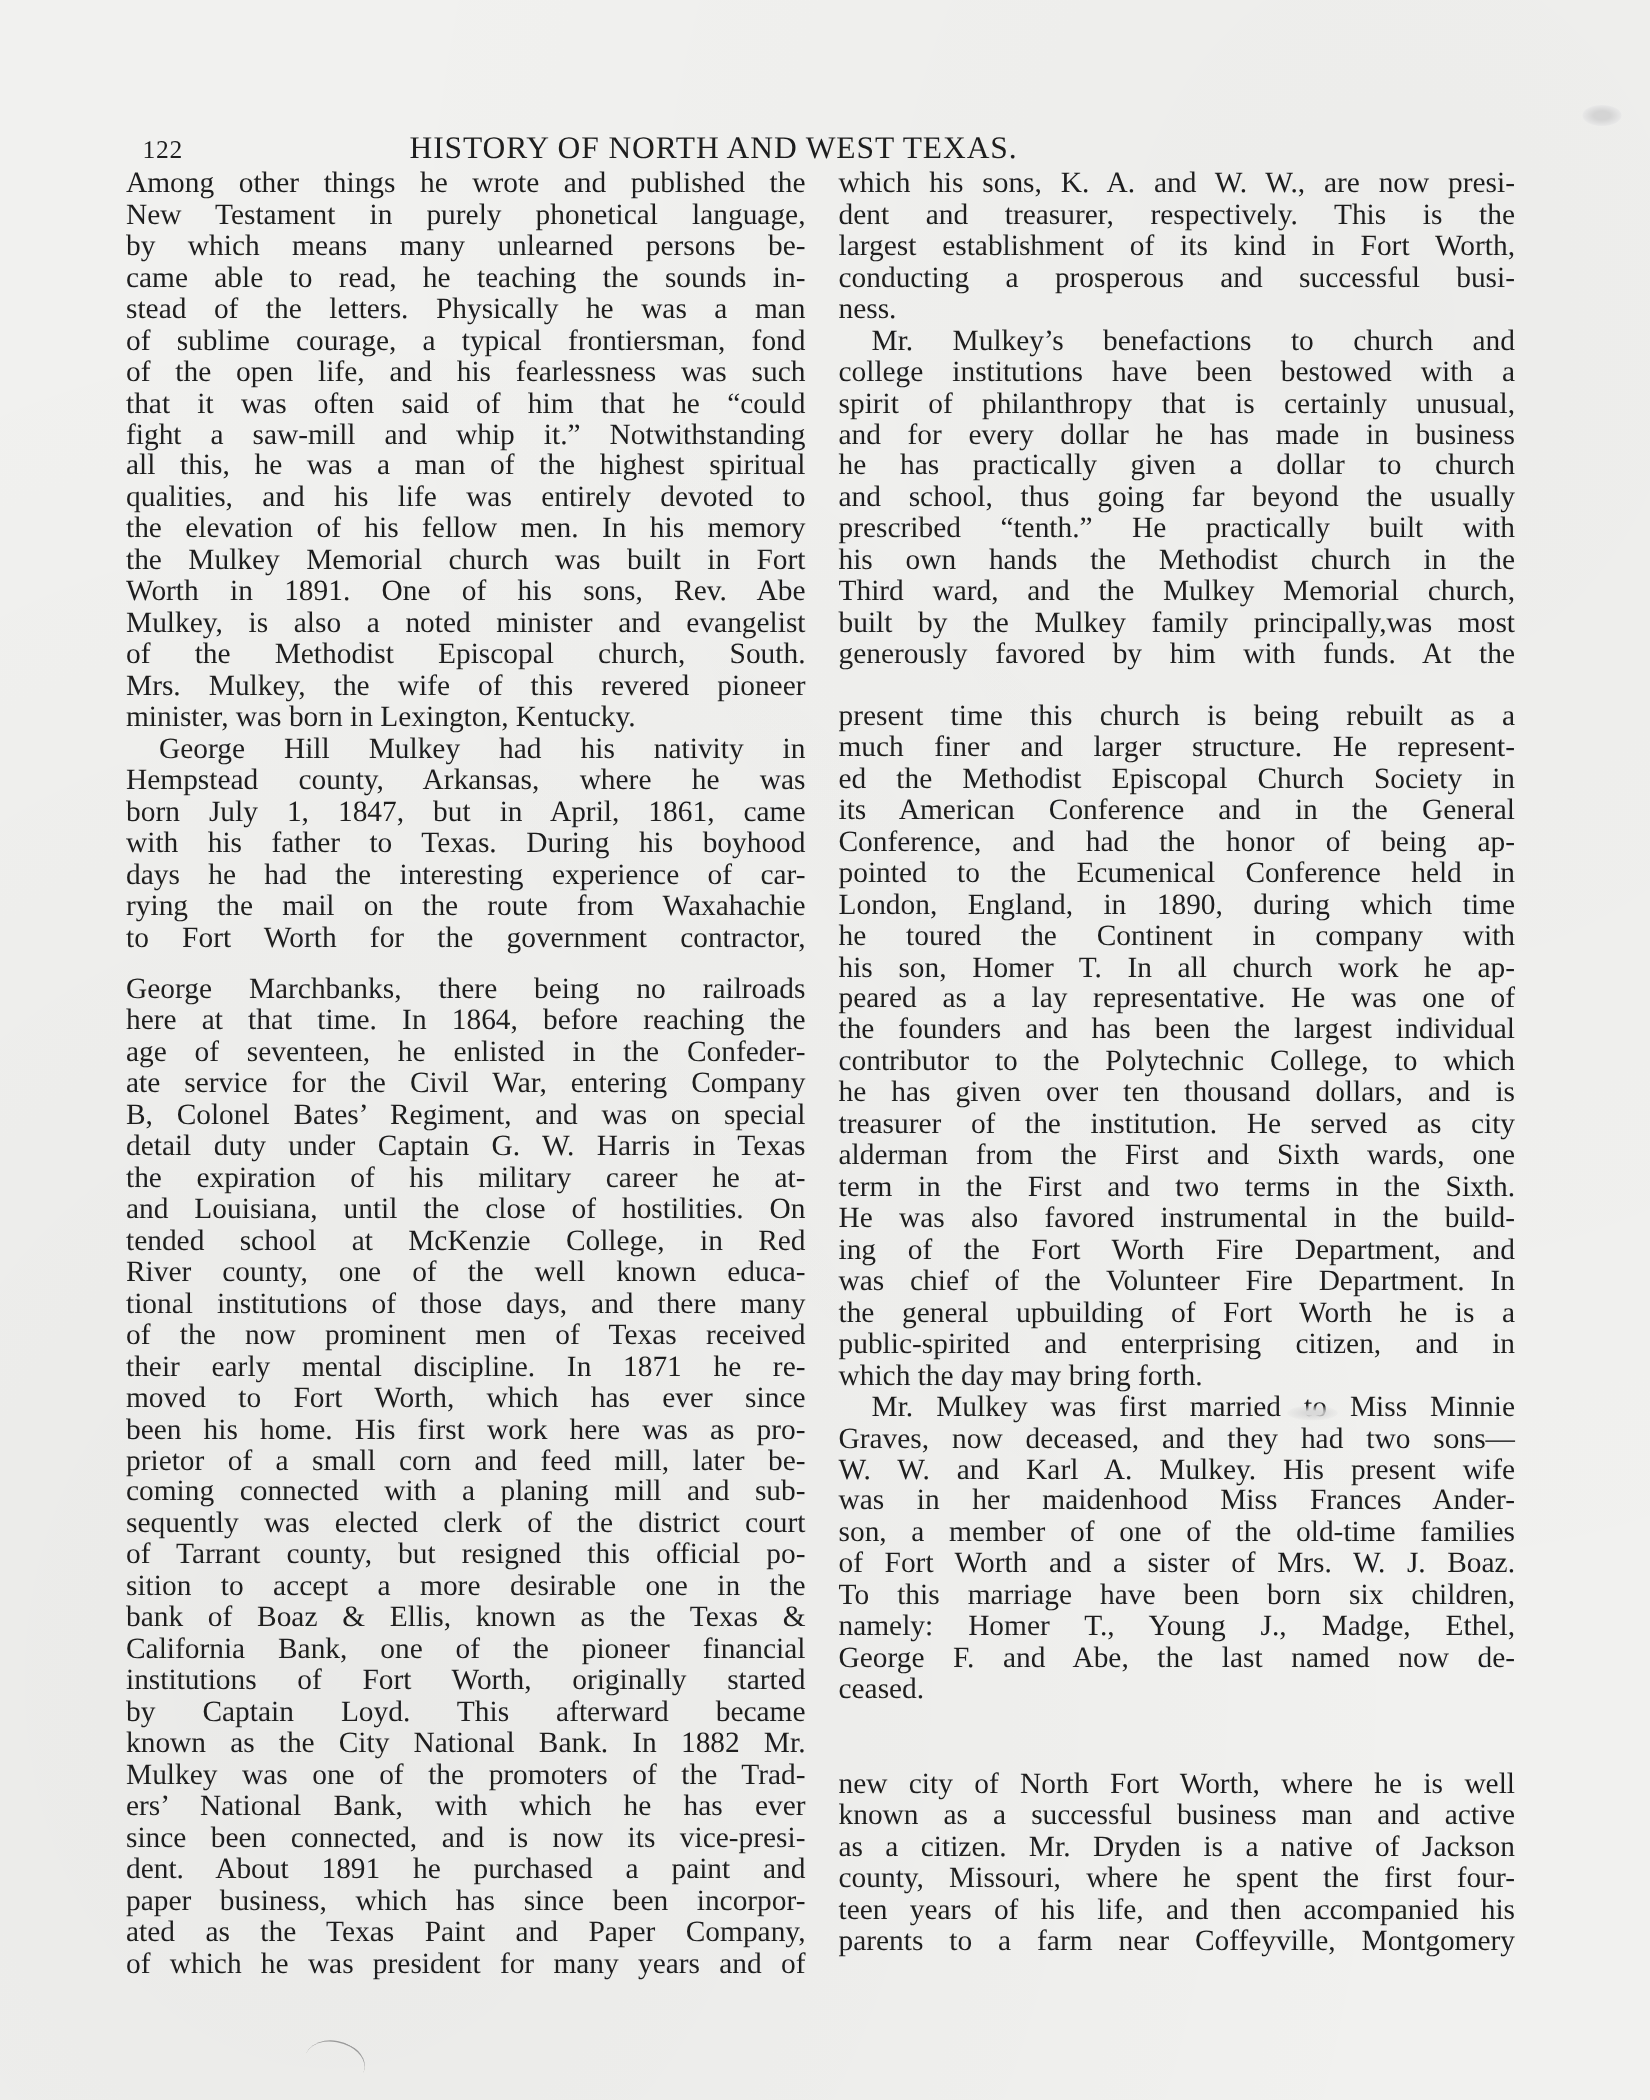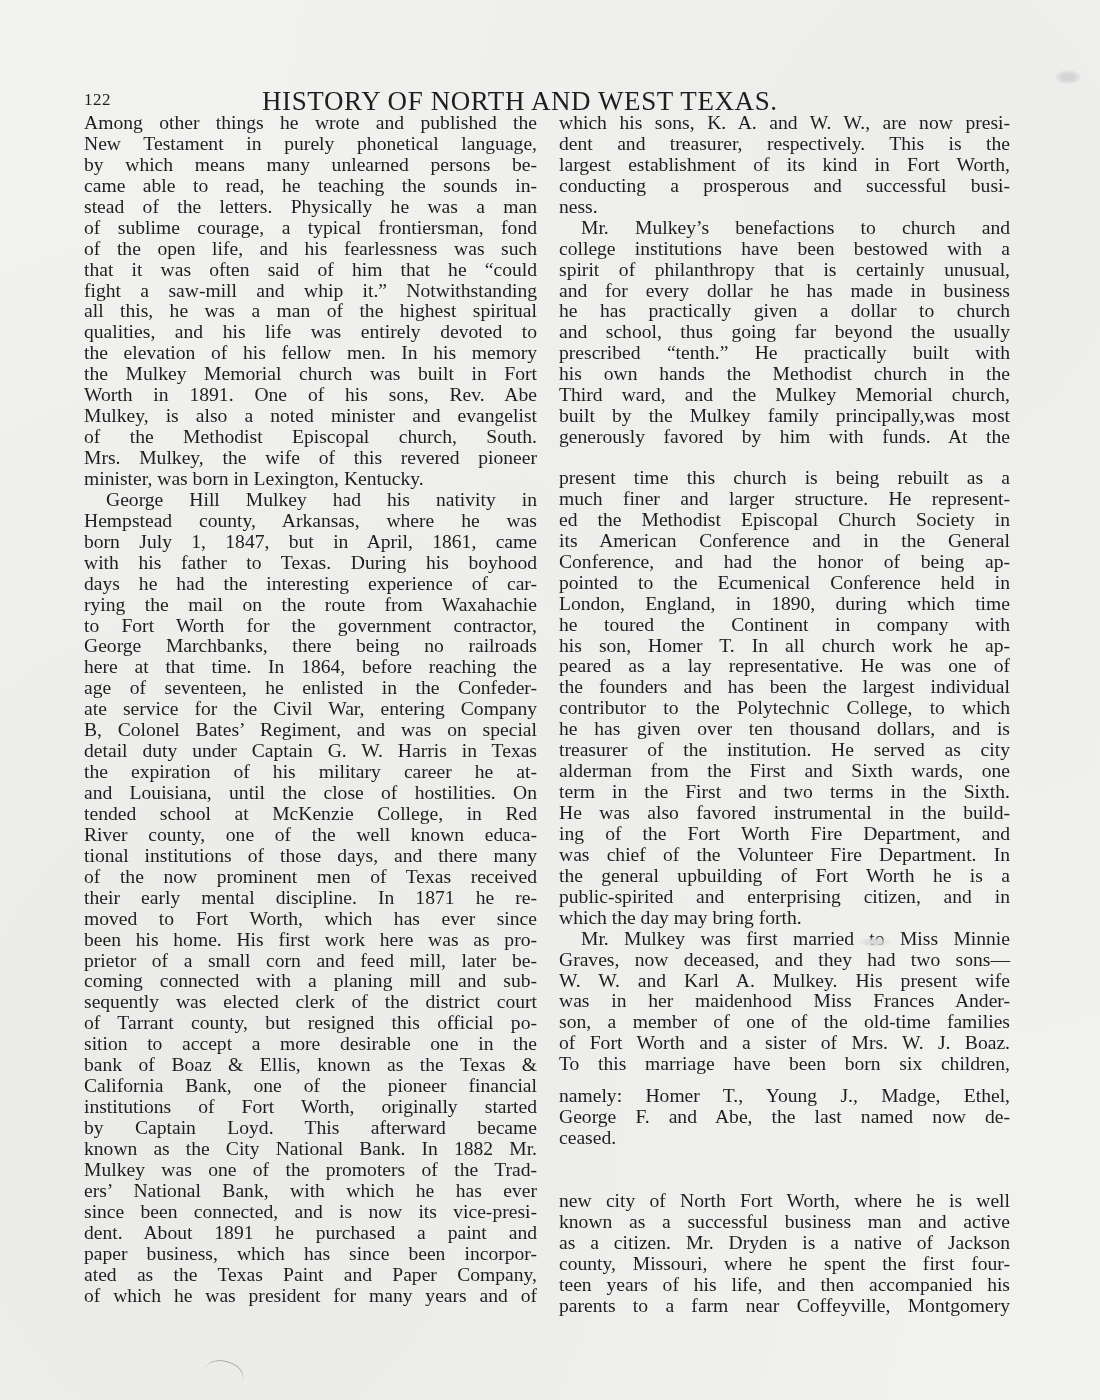--- a/index.html
+++ b/index.html
@@ -19,36 +19,36 @@
       position: absolute;
       inset: 0;
       background:
         radial-gradient(ellipse at 20% 80%, rgba(0,0,0,0.03), transparent 60%),
         radial-gradient(ellipse at 85% 15%, rgba(0,0,0,0.02), transparent 55%);
       pointer-events: none;
     }
     .running-head {
       position: absolute;
       top: 86px;
-      left: 84px;
+      left: 95px;
       width: 940px;
       height: 26px;
     }
     .page-number {
       position: absolute;
       left: 0;
       top: 4px;
       font-size: 17px;
       letter-spacing: 0.5px;
     }
     .running-title {
       position: absolute;
       left: 178px;
       top: 0;
-      font-size: 27px;
+      font-size: 21px;
       letter-spacing: 0.6px;
     }
     .column {
       position: absolute;
       top: 113px;
       width: 453px;
       font-size: 19.6px;
     }
     .col-left { left: 84px; }
     .col-right { left: 559px; width: 451px; }
@@ -130,21 +130,21 @@
     <span class="line" style="display: block;">of the Methodist Episcopal church, South.</span>
     <span class="line" style="display: block;">Mrs. Mulkey, the wife of this revered pioneer</span>
     <span class="line last" style="display: block;">minister, was born in Lexington, Kentucky.</span>
     <span class="line indent" style="display: block;">George Hill Mulkey had his nativity in</span>
     <span class="line" style="display: block;">Hempstead county, Arkansas, where he was</span>
     <span class="line" style="display: block;">born July 1, 1847, but in April, 1861, came</span>
     <span class="line" style="display: block;">with his father to Texas.  During his boyhood</span>
     <span class="line" style="display: block;">days he had the interesting experience of car-</span>
     <span class="line" style="display: block;">rying the mail on the route from Waxahachie</span>
     <span class="line" style="display: block;">to Fort Worth for the government contractor,</span>
-    <span class="line" style="display: block;">George Marchbanks, there being no railroads</span>
+    <span class="line" style="display: block; margin-top: 14px;">George Marchbanks, there being no railroads</span>
     <span class="line" style="display: block;">here at that time.  In 1864, before reaching the</span>
     <span class="line" style="display: block;">age of seventeen, he enlisted in the Confeder-</span>
     <span class="line" style="display: block;">ate service for the Civil War, entering Company</span>
     <span class="line" style="display: block;">B, Colonel Bates’ Regiment, and was on special</span>
     <span class="line" style="display: block;">detail duty under Captain G. W. Harris in Texas</span>
     <span class="line" style="display: block;">the expiration of his military career he at-</span>
     <span class="line" style="display: block;">and Louisiana, until the close of hostilities.  On</span>
     <span class="line" style="display: block;">tended school at McKenzie College, in Red</span>
     <span class="line" style="display: block;">River county, one of the well known educa-</span>
     <span class="line" style="display: block;">tional institutions of those days, and there many</span>
@@ -209,21 +209,21 @@
     <span class="line" style="display: block;">the general upbuilding of Fort Worth he is a</span>
     <span class="line" style="display: block;">public-spirited and enterprising citizen, and in</span>
     <span class="line last" style="display: block;">which the day may bring forth.</span>
     <span class="line indent" style="display: block;">Mr. Mulkey was first married to Miss Minnie</span>
     <span class="line" style="display: block;">Graves, now deceased, and they had two sons—</span>
     <span class="line" style="display: block;">W. W. and Karl A. Mulkey.  His present wife</span>
     <span class="line" style="display: block;">was in her maidenhood Miss Frances Ander-</span>
     <span class="line" style="display: block;">son, a member of one of the old-time families</span>
     <span class="line" style="display: block;">of Fort Worth and a sister of Mrs. W. J. Boaz.</span>
     <span class="line" style="display: block;">To this marriage have been born six children,</span>
-    <span class="line" style="display: block; margin-top: 11px;">namely:  Homer T., Young J., Madge, Ethel,</span>
+    <span class="line" style="display: block;">namely:  Homer T., Young J., Madge, Ethel,</span>
     <span class="line" style="display: block;">George F. and Abe, the last named now de-</span>
     <span class="line last" style="display: block;">ceased.</span>
     <span class="para-gap"></span>
     <span class="para-gap"></span>
     <span class="line" style="display: block;">new city of North Fort Worth, where he is well</span>
     <span class="line" style="display: block;">known as a successful business man and active</span>
     <span class="line" style="display: block;">as a citizen.  Mr. Dryden is a native of Jackson</span>
     <span class="line" style="display: block;">county, Missouri, where he spent the first four-</span>
     <span class="line" style="display: block;">teen years of his life, and then accompanied his</span>
     <span class="line" style="display: block;">parents to a farm near Coffeyville, Montgomery</span>

